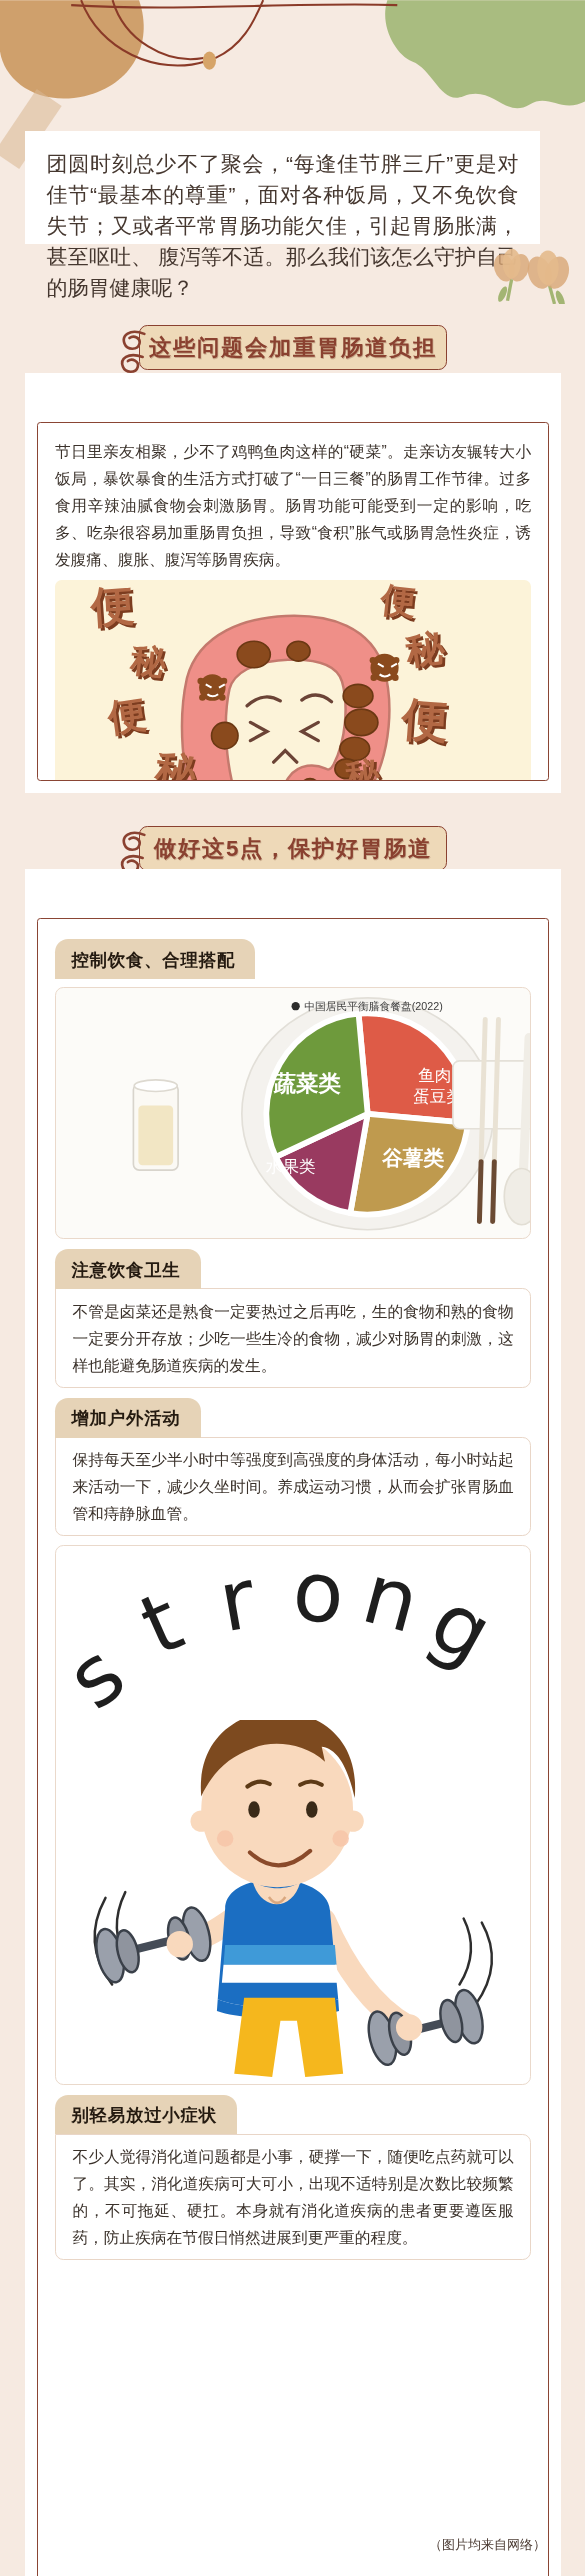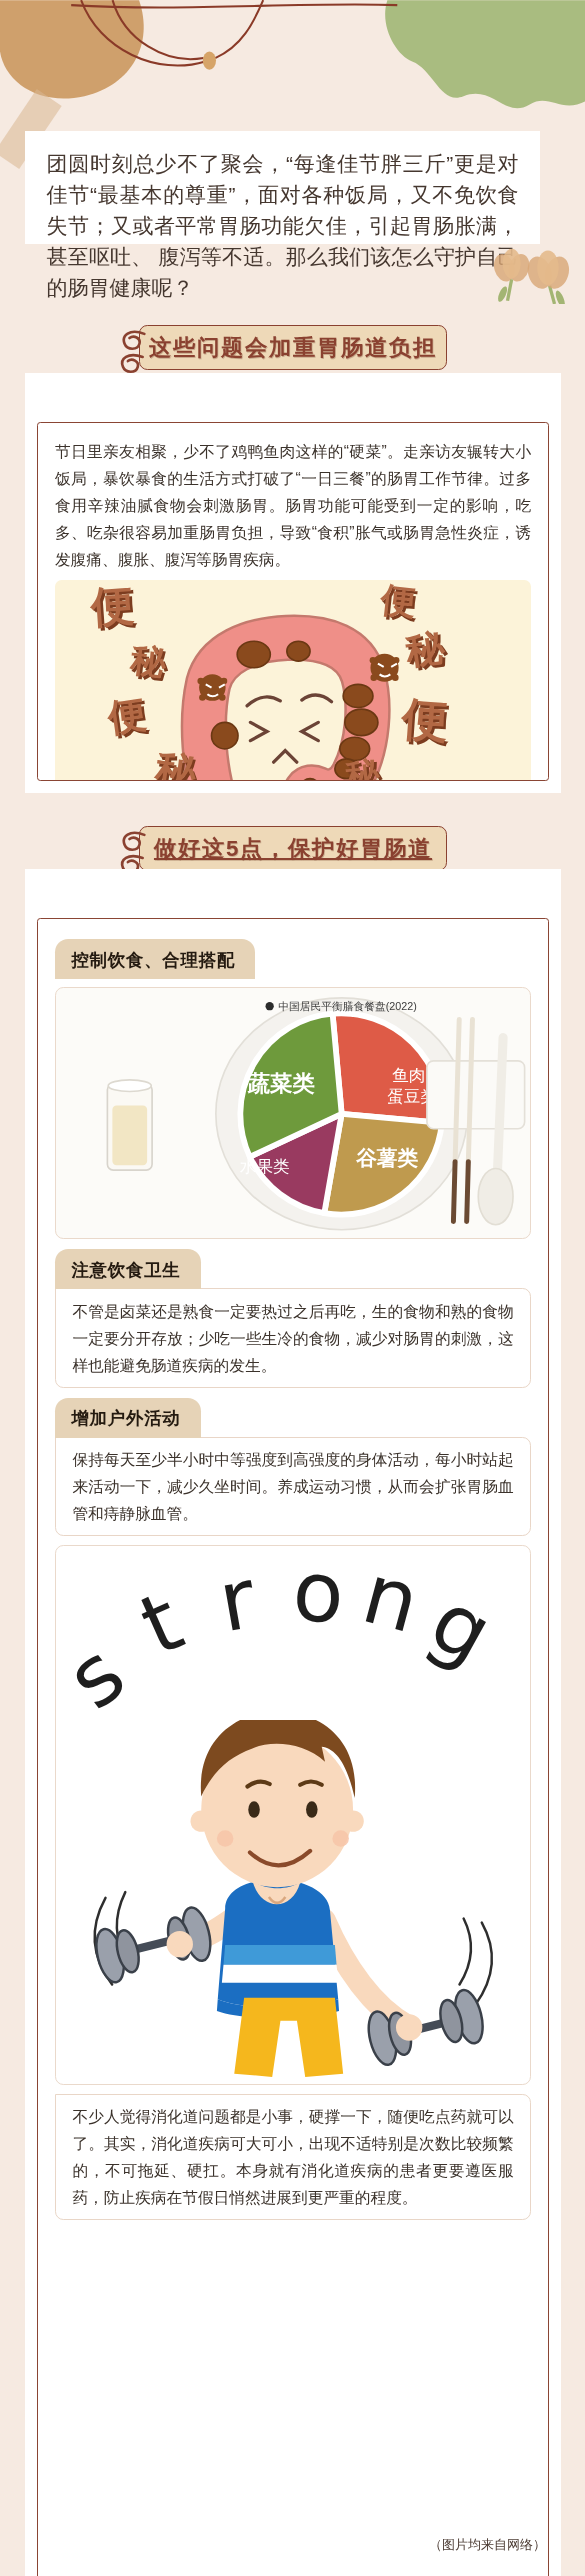--- a/index.html
+++ b/index.html
@@ -17,21 +17,21 @@
   #intro-card{left:25px;top:131px;width:515px;height:113px;background:#fff;}
   #intro-card p{margin:0;padding:16.5px 21.5px 0 21.5px;font-size:21px;line-height:31px;
     color:#45372f;text-align:justify;}
   #flowers{left:480px;top:238px;width:93px;height:66px;}
   
   .sec-header{left:139px;width:308px;height:45px;background:#eed9b8;
     border:1.7px solid #8a4130;border-radius:8.3px;display:flex;align-items:center;
     justify-content:center;font-size:22.3px;font-weight:bold;color:#8a4130;
     letter-spacing:1.7px;text-shadow:0.8px 0.8px 0 rgba(90,30,10,.25);box-sizing:border-box;}
   #sec-header-1{top:325px;}
-  #sec-header-2{top:826px;text-decoration:underline;}
+  #sec-header-2{top:826px;}
   .curl{position:absolute;left:-22.3px;top:1.7px;}
   
   .card{left:25px;width:536px;background:#fff;}
   #card-1{top:373px;height:420px;}
   #card-2{top:869px;height:1827px;}
   .panel{position:absolute;left:12.4px;top:12.4px;right:12.4px;bottom:12.4px;
     border:1.7px solid #8a4534;border-radius:3.3px;overflow:hidden;box-sizing:border-box;margin-top:37px;}
   #panel-1{padding:15px 16.5px 0 16.5px;}
   #panel-2{padding:20px 16.5px 0 16.5px;}
   .body-text{margin:0;font-size:15.7px;line-height:27px;color:#3b322b;text-align:justify;}
@@ -52,21 +52,21 @@
   .group{margin-bottom:10px;}
   .tab{display:inline-block;position:relative;z-index:2;background:#e6d3b7;
     color:#241a10;font-weight:bold;font-size:17.4px;padding:8.3px 20px 7.4px 16.5px;
     border-radius:13.2px 13.2px 0 0;letter-spacing:0.8px;}
   .tbox{background:#fff;border:0.8px solid #e9d6c7;border-radius:0 8.3px 8.3px 8.3px;
     padding:8.3px 16.5px;margin-top:-0.8px;}
   .tbox p{margin:0;font-size:15.7px;line-height:27px;color:#3b322b;text-align:justify;}
   .alert{color:#de2c1c;}
   .img-box{position:relative;border:0.8px solid #ead9cb;border-radius:8.3px;
     margin-top:8.3px;overflow:hidden;background:#fcfbf8;}
-  #plate-box{height:250px;}
+  #plate-box{height:250px;padding-left:26px;}
   #boy-box{height:538px;background:#fff;}
   
   .ltr{position:absolute;font-size:83px;color:#1e1e1e;line-height:1;
     font-family:"DejaVu Sans",sans-serif;}
   .l1{left:18px;top:89px;transform:rotate(-38deg);}
   .l2{left:89px;top:36px;transform:rotate(-24deg);}
   .l3{left:164px;top:13.2px;transform:rotate(-10deg);}
   .l4{left:237px;top:5px;transform:rotate(3deg);}
   .l5{left:309px;top:11.6px;transform:rotate(15deg);}
   .l6{left:379px;top:40px;transform:rotate(29deg);}
@@ -298,20 +298,21 @@
               <ellipse cx="-32" cy="0" rx="12" ry="26" fill="#8f949e" stroke="#3a4049" stroke-width="3"></ellipse>
               <ellipse cx="54" cy="0" rx="15" ry="33" fill="#9aa0ab" stroke="#3a4049" stroke-width="3"></ellipse>
               <ellipse cx="32" cy="0" rx="12" ry="26" fill="#8f949e" stroke="#3a4049" stroke-width="3"></ellipse>
             </g>
             <circle cx="428" cy="372" r="16" fill="#f9d9bd"></circle>
           </svg>
         </div>
       </div>
 
       <div class="group">
+        <div class="tab">别轻易放过小症状</div>
         <div class="tbox">
           <p>不少人觉得消化道问题都是小事，硬撑一下，随便吃点药就可以了。其实，消化道疾病可大可小，出现不适特别是次数比较频繁的，不可拖延、硬扛。本身就有消化道疾病的患者更要遵医服药，防止疾病在节假日悄然进展到更严重的程度。</p>
         </div>
       </div>
 
     </div>
   </div>
 
   <div id="footer-note" class="abs">（图片均来自网络）</div>
 

